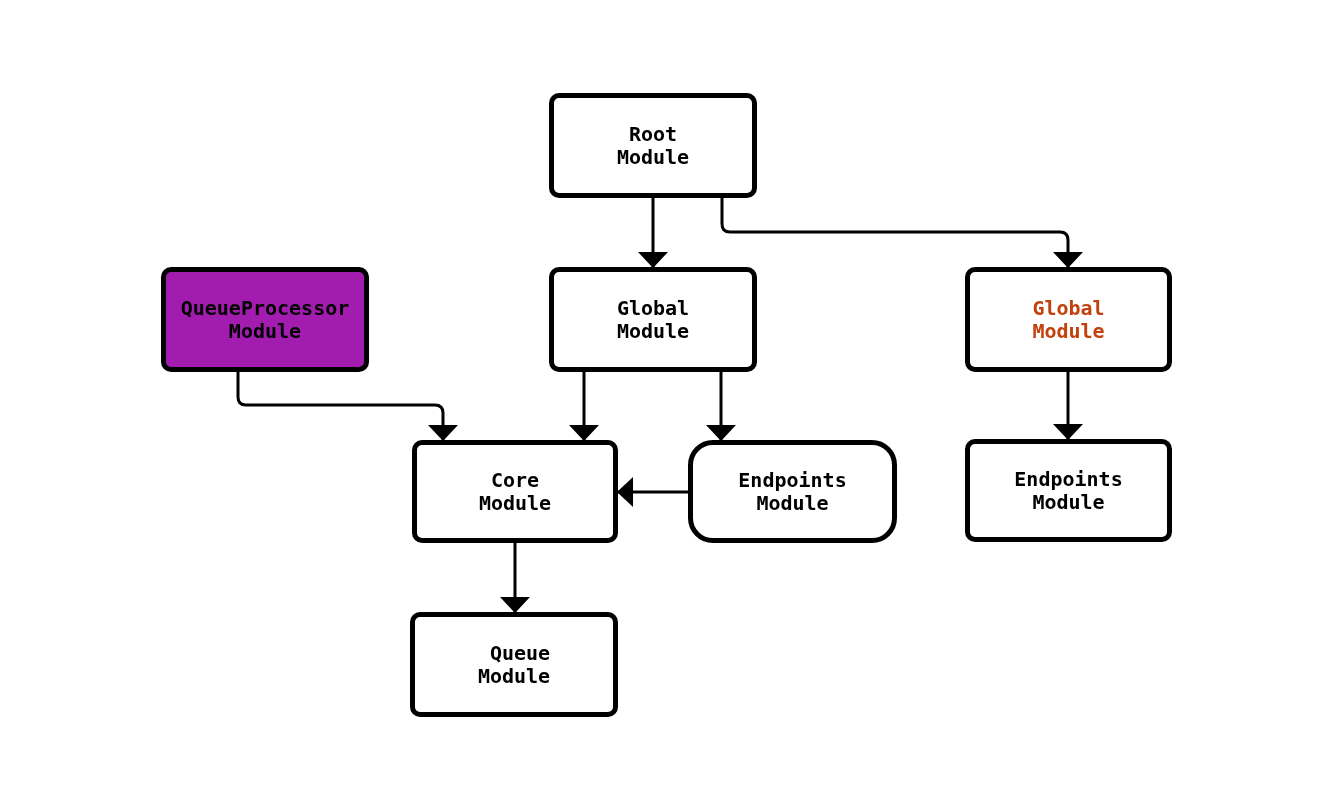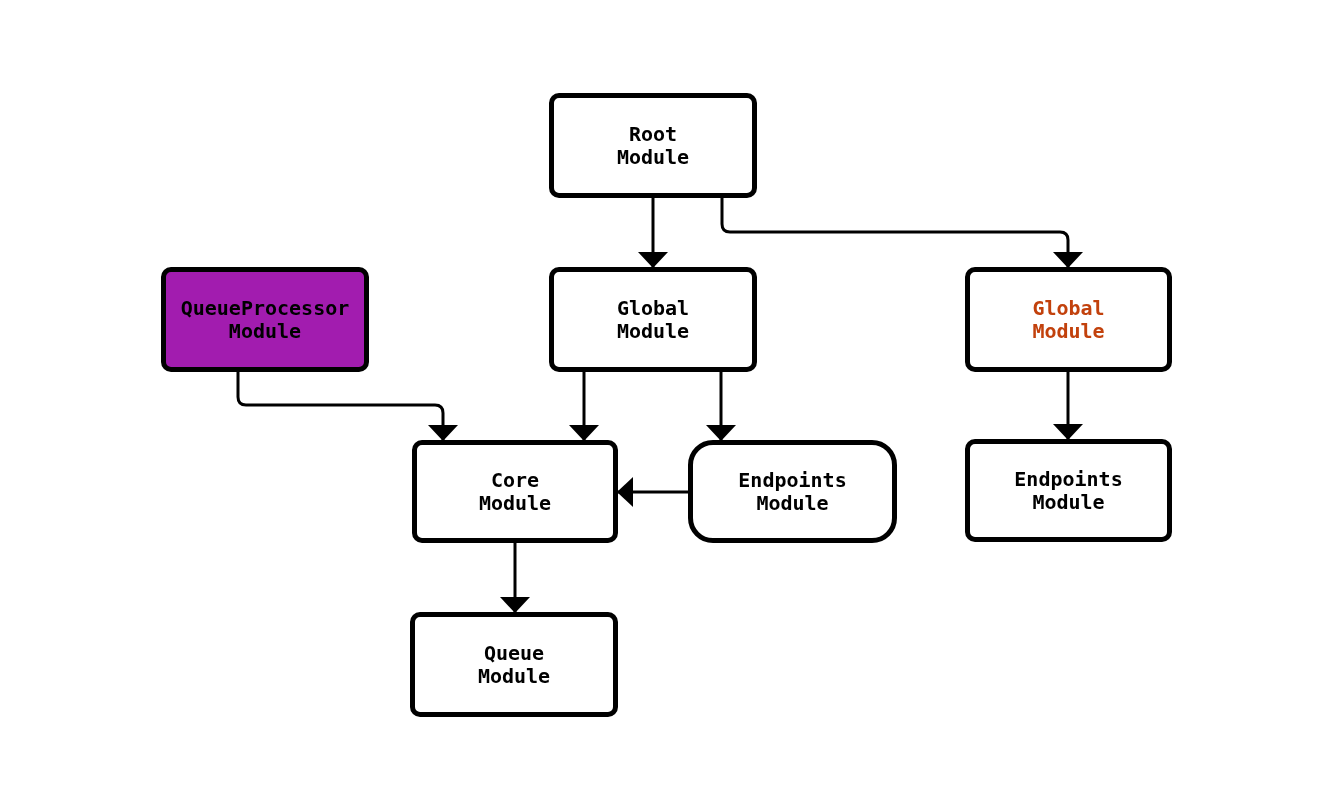--- a/index.html
+++ b/index.html
@@ -82,18 +82,18 @@
 Module</span>
       </div>
       <div class="node" style="left: 688px; top: 440px; width: 209px; height: 103px; border-color: rgb(0, 0, 0); background: rgb(255, 255, 255); color: rgb(0, 0, 0); border-radius: 25px;">
         <span>Endpoints
 Module</span>
       </div>
       <div class="node" style="left: 965px; top: 439px; width: 207px; height: 103px; border-color: rgb(0, 0, 0); background: rgb(255, 255, 255); color: rgb(0, 0, 0);">
         <span>Endpoints
 Module</span>
       </div>
-      <div class="node" style="left: 410px; top: 612px; width: 208px; height: 105px; border-color: rgb(0, 0, 0); background: rgb(255, 255, 255); color: rgb(0, 0, 0);">
+      <div class="node" style="left: 410px; top: 612px; width: 208px; height: 105px; border-color: rgb(0, 0, 0); background: rgb(255, 255, 255); color: rgb(0, 0, 0); text-align: right;">
         <span>Queue
 Module</span>
       </div>
     </div>
 </div>
 
 </body></html>

